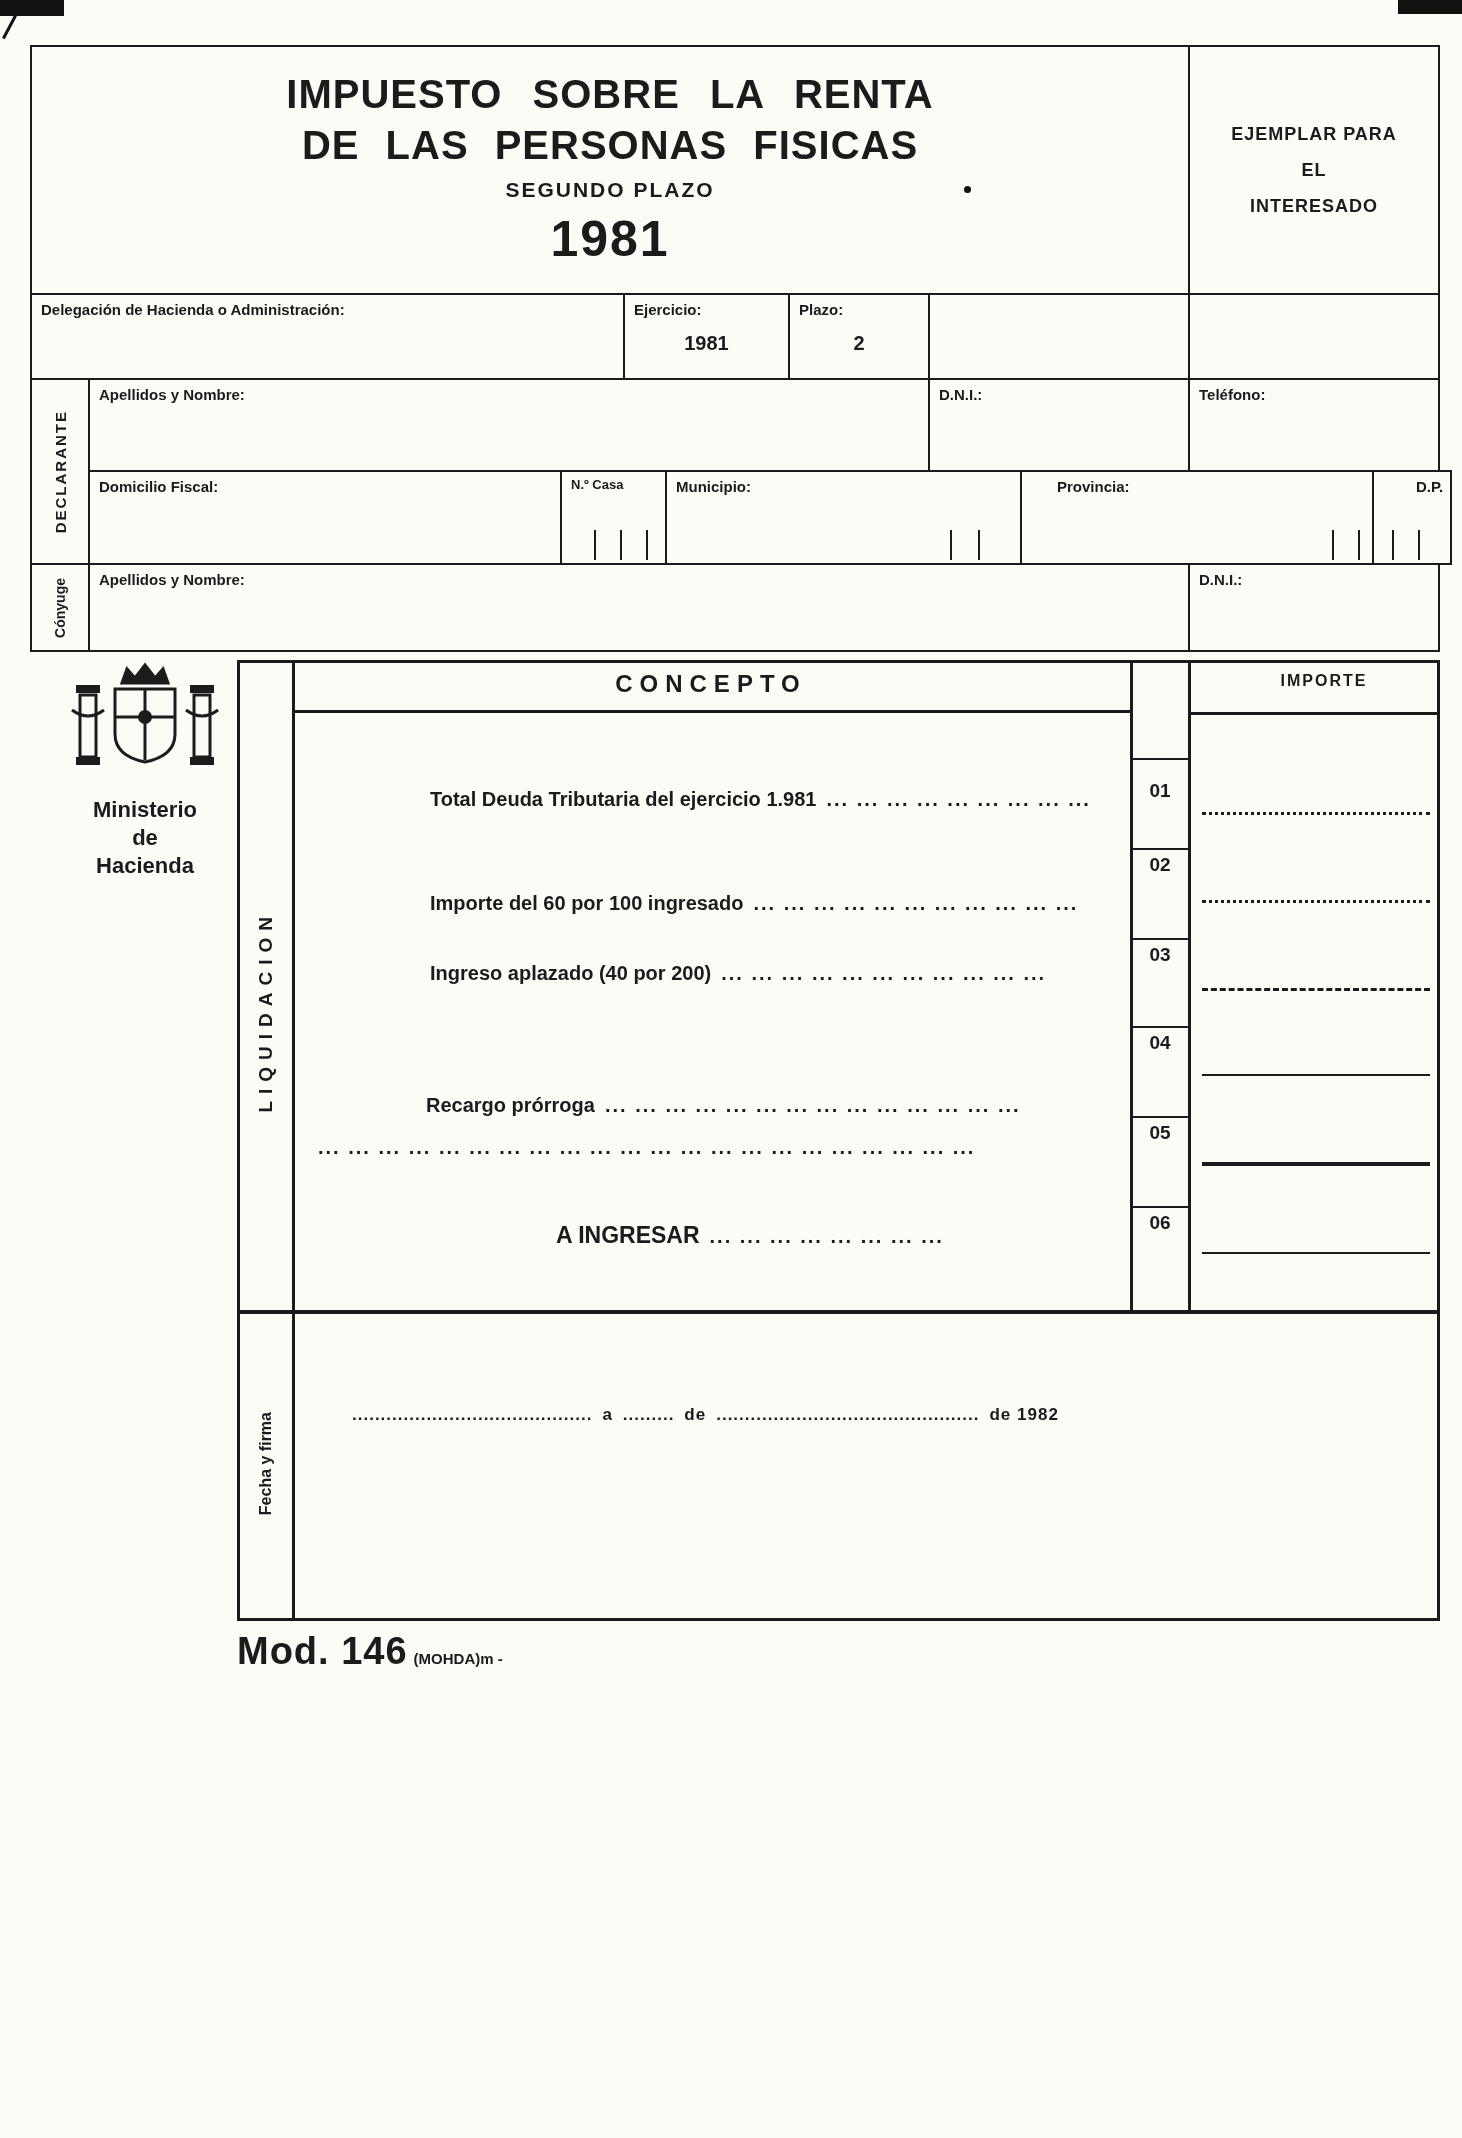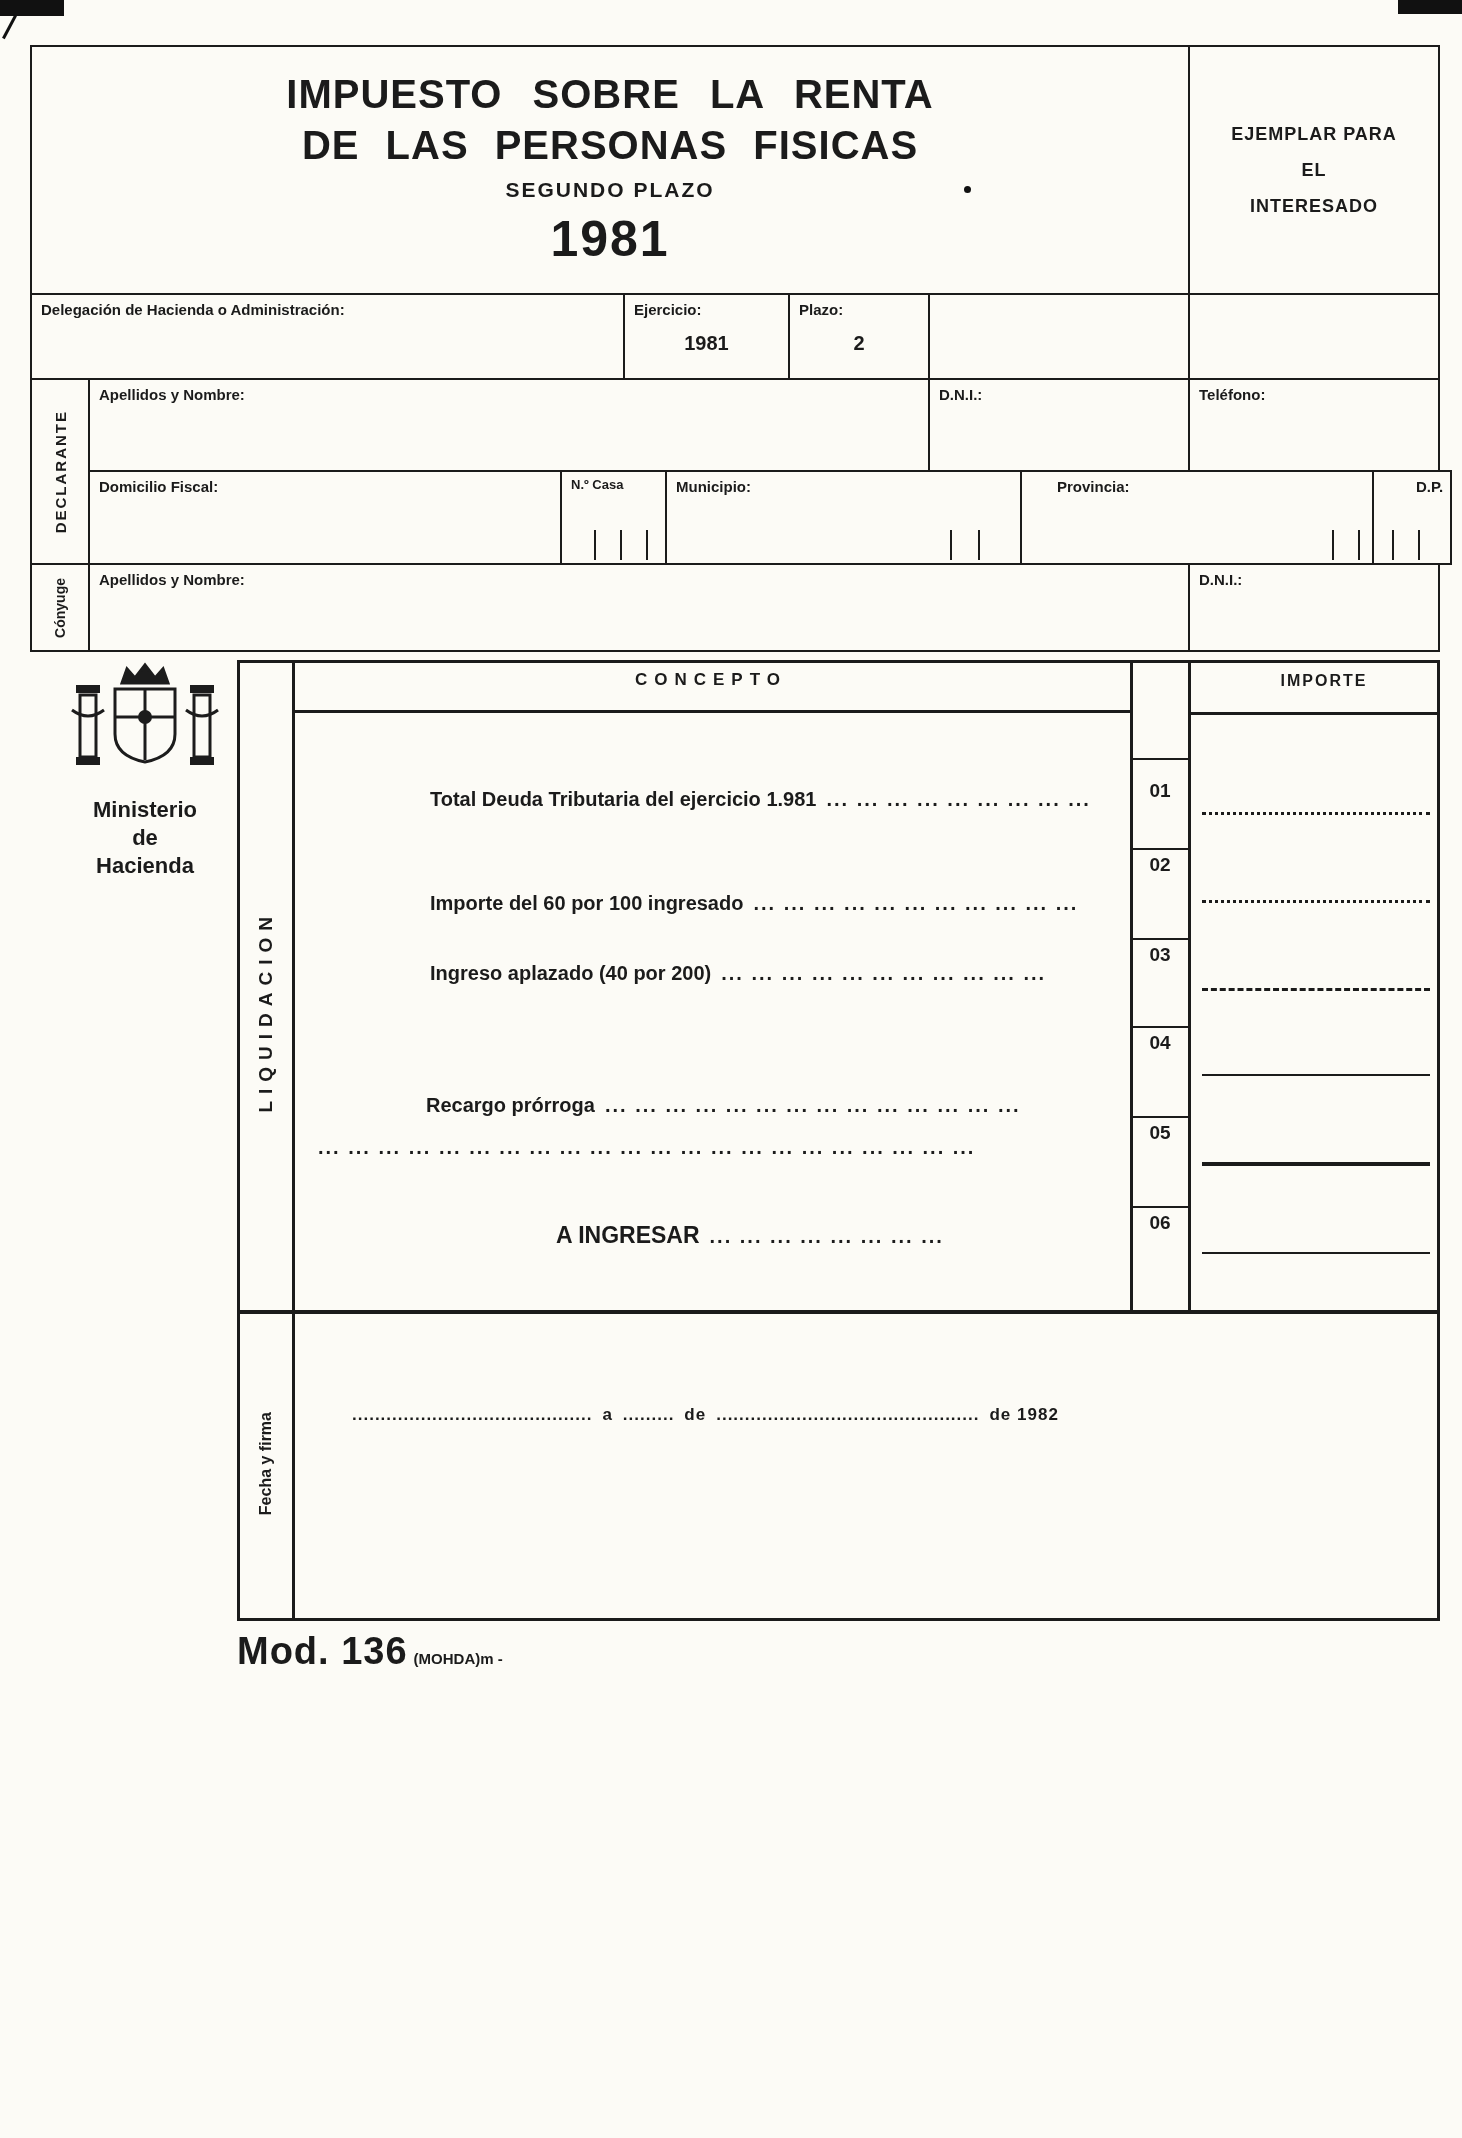--- a/index.html
+++ b/index.html
@@ -157,21 +157,21 @@
   <div class="vline" style="left:1130px;top:660px;height:652px;"></div>
   <div class="vline" style="left:1188px;top:660px;height:652px;"></div>
 
   <div class="vcell" style="left:240px;top:712px;width:52px;height:598px;">
     <span class="vtext" style="font-size:19px;letter-spacing:7px;">LIQUIDACION</span>
   </div>
   <div class="vcell" style="left:240px;top:1314px;width:52px;height:300px;">
     <span class="vtext" style="font-size:16px;">Fecha y firma</span>
   </div>
 
-  <div class="abs" style="left:292px;top:670px;width:838px;text-align:center;font-size:17px;font-weight:bold;letter-spacing:7px;">CONCEPTO</div>
+  <div class="abs" style="left:292px;top:670px;width:838px;text-align:center;font-size:24px;font-weight:bold;letter-spacing:7px;">CONCEPTO</div>
   <div class="abs" style="left:1198px;top:672px;width:252px;text-align:center;font-size:16px;font-weight:bold;letter-spacing:2px;">IMPORTE</div>
 
   <div class="concept" style="left:430px;top:788px;width:695px;">
     <span>Total Deuda Tributaria del ejercicio 1.981</span><span class="dots">... ... ... ... ... ... ... ... ...</span>
   </div>
   <div class="concept" style="left:430px;top:873px;width:695px;margin-top:19px;">
     <span>Importe del 60 por 100 ingresado</span><span class="dots">... ... ... ... ... ... ... ... ... ... ...</span>
   </div>
   <div class="concept" style="left:430px;top:962px;width:695px;">
     <span>Ingreso aplazado  (40 por 200)</span><span class="dots">... ... ... ... ... ... ... ... ... ... ...</span>
@@ -204,16 +204,16 @@
   <div class="importe-line dashed" style="left:1202px;top:964px;height:24px;"></div>
   <div class="importe-line solid2" style="left:1202px;top:1050px;height:24px;"></div>
   <div class="importe-line solid3" style="left:1202px;top:1138px;height:24px;"></div>
   <div class="importe-line solid2" style="left:1202px;top:1228px;height:24px;"></div>
 
   <div class="fecha-row" style="left:352px;top:1405px;">
     <span>..........................................</span><span>a</span><span>.........</span><span>de</span><span>..............................................</span><span>de 1982</span>
   </div>
 
   <div class="abs" style="left:237px;top:1630px;white-space:nowrap;">
-    <span class="footer-model">Mod. 136</span><span class="footer-suffix">(MOHDA)m -</span>
+    <span class="footer-model">Mod. 146</span><span class="footer-suffix">(MOHDA)m -</span>
   </div>
 
 </div>
 
 </body></html>

